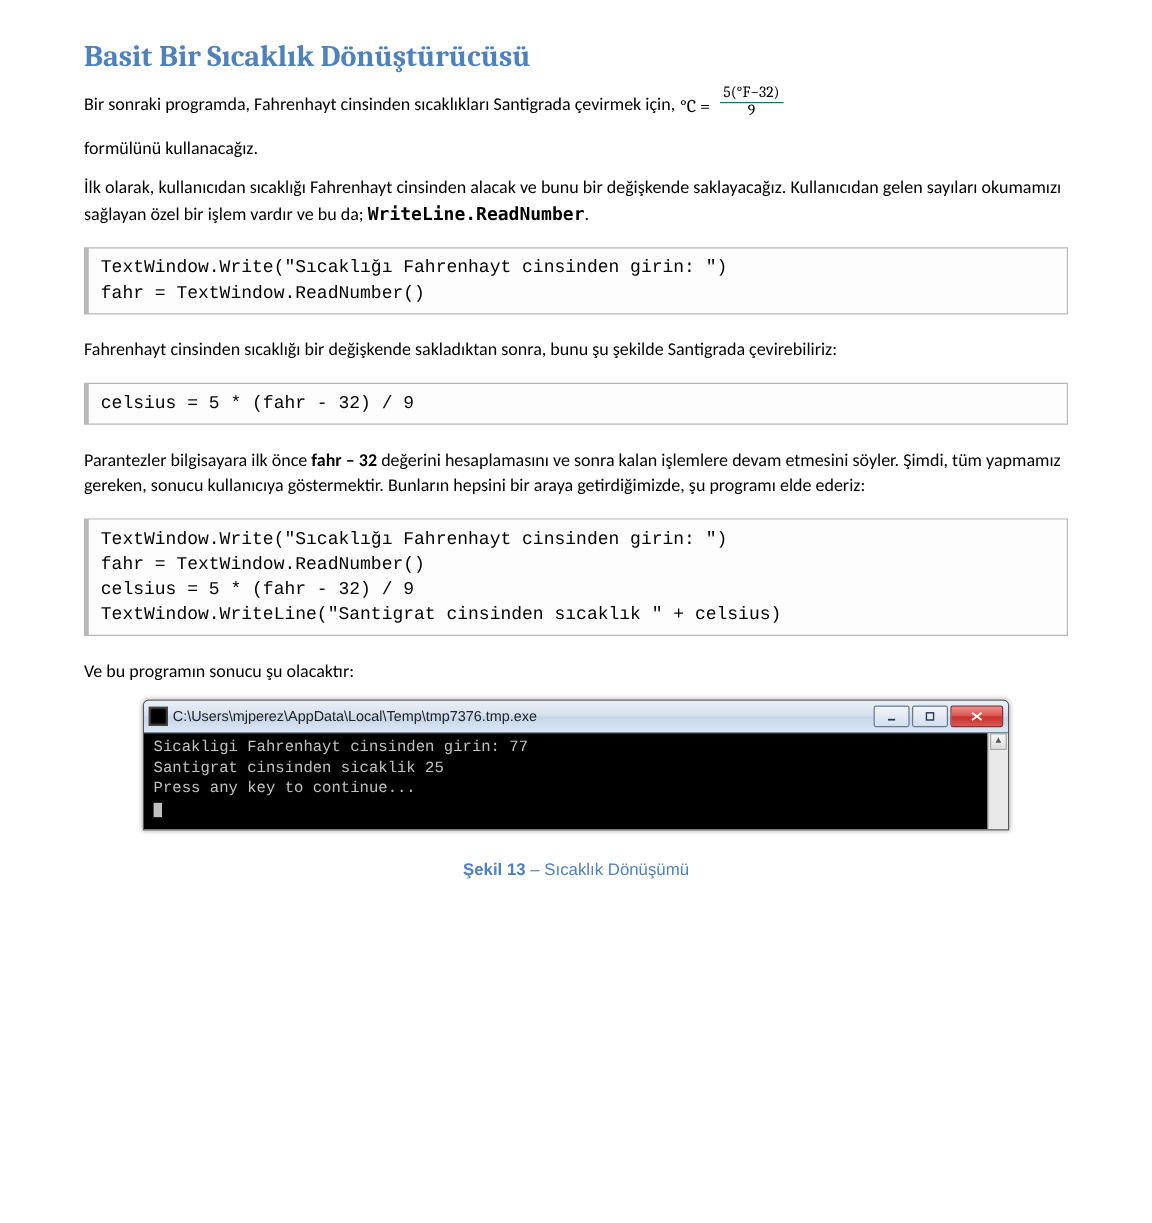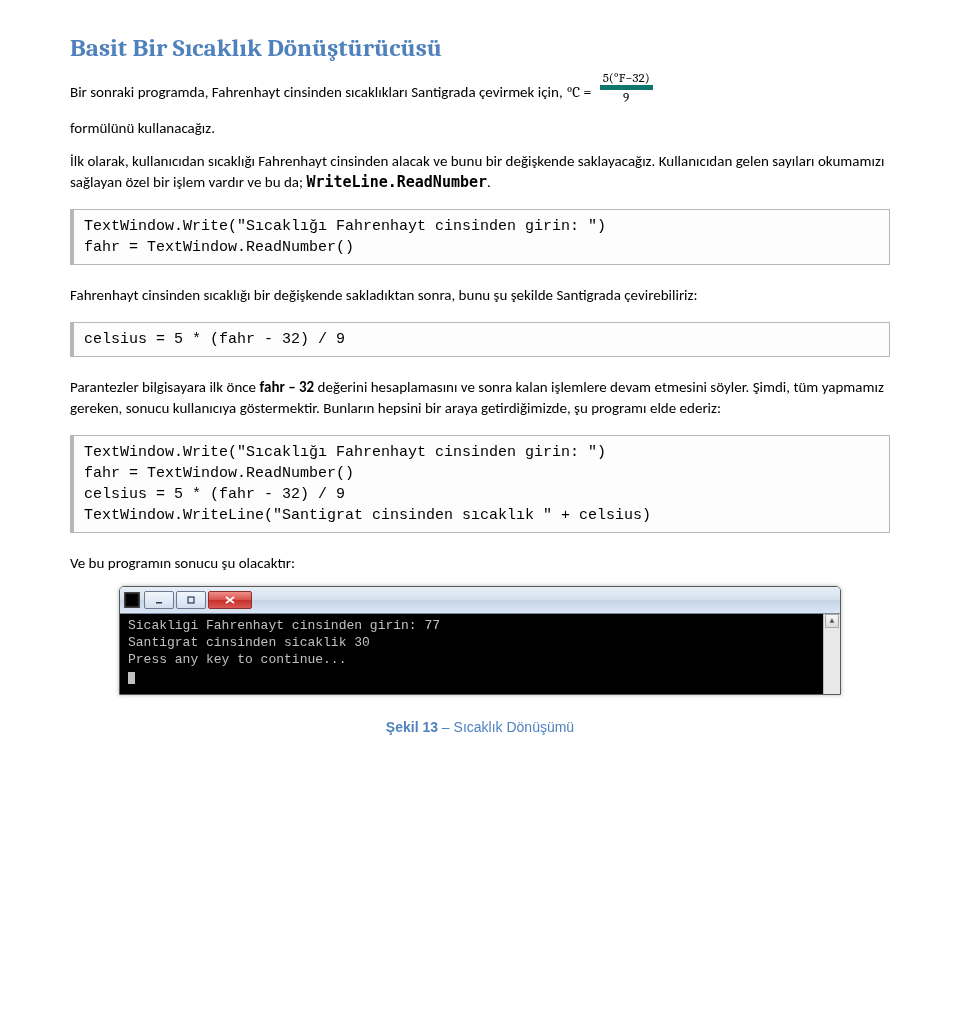--- a/index.html
+++ b/index.html
@@ -34,21 +34,21 @@
     display: inline-flex;
     flex-direction: column;
     align-items: center;
     vertical-align: middle;
     font-family: Cambria, Georgia, serif;
     font-size: 13px;
     line-height: 1.05;
     margin-left: 4px;
   }
   .frac .num {
-    border-bottom: 5px solid #0f766e;
+    border-bottom: 1px solid #0f766e;
     padding: 0 3px;
   }
   .frac .den {
     padding: 0 3px;
   }
   .eq-c {
     font-family: Cambria, Georgia, serif;
   }
   .codebox {
     border: 1px solid #b7b7b7;
@@ -190,41 +190,42 @@
 <div class="codebox">TextWindow.Write("Sıcaklığı Fahrenhayt cinsinden girin: ")
 fahr = TextWindow.ReadNumber()
 celsius = 5 * (fahr - 32) / 9
 TextWindow.WriteLine("Santigrat cinsinden sıcaklık " + celsius)</div>
 
 <div class="para">Ve bu programın sonucu şu olacaktır:</div>
 
 <div class="console-window">
   <div class="titlebar">
     <span class="icon"></span>
+    <span class="title">C:\Users\mjperez\AppData\Local\Temp\tmp7376.tmp.exe</span>
     <div class="win-btns">
       <div class="win-btn min">
         <svg width="8" height="8" viewBox="0 0 8 8">
             <rect x="1" y="6" width="6" height="1.5" fill="#2a3a55"></rect>
           </svg>
       </div>
       <div class="win-btn max">
         <svg width="8" height="8" viewBox="0 0 8 8">
             <rect x="1" y="1" width="6" height="6" fill="none" stroke="#2a3a55" stroke-width="1.2"></rect>
           </svg>
       </div>
       <div class="win-btn close">
         <svg width="10" height="8" viewBox="0 0 10 8">
             <path d="M1 1 L9 7 M9 1 L1 7" stroke="#fff" stroke-width="1.6"></path>
           </svg>
       </div>
     </div>
   </div>
   <div class="console-body">
     <div class="text"><span>Sicakligi Fahrenhayt cinsinden girin: 77</span>
-<span>Santigrat cinsinden sicaklik 30</span>
+<span>Santigrat cinsinden sicaklik 25</span>
 <span>Press any key to continue...</span>
 <span class="cursor"></span></div>
     <div class="console-scroll">
       <div class="arrow">▲</div>
       <div style="flex:1"></div>
     </div>
   </div>
 </div>
 
 <div class="caption">

